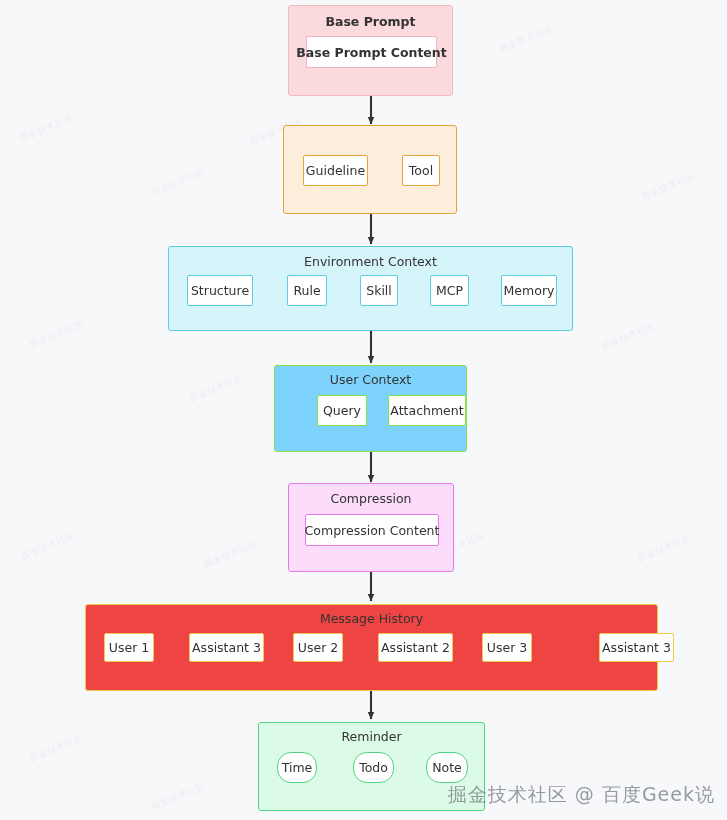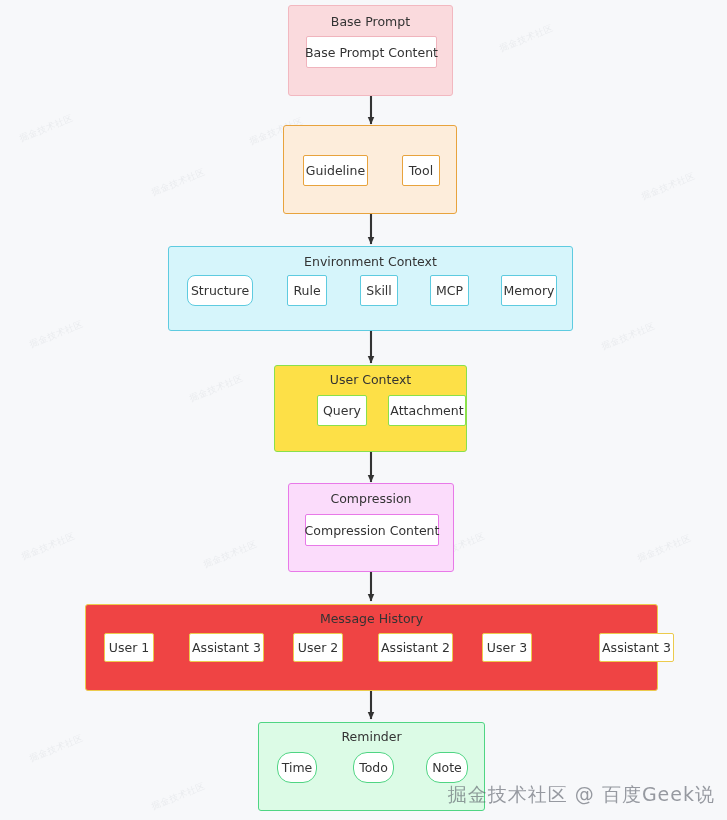--- a/index.html
+++ b/index.html
@@ -64,31 +64,31 @@
     font-size: 12.5px;
     color: #333333;
     display: flex;
     align-items: center;
     justify-content: center;
     text-align: center;
     white-space: nowrap;
   }
 
   
-  .g-pink      { background:#fadadd; border-color:#f2b8c0; }
+  .g-pink      { background:#fadadd; border-color:#f2b8c0;font-weight:bold; }
   .n-pink      { border-color:#f0b4bd; }
 
   .g-orange    { background:#fdeddb; border-color:#eda martin; }
   .g-orange    { background:#fdeddb; border-color:#e8a33d; }
   .n-orange    { border-color:#e8a33d; }
 
   .g-cyan      { background:#d6f5fb; border-color:#5ecbe0; }
   .n-cyan      { border-color:#5ecbe0; }
 
-  .g-green     { background:#fde047; border-color:#8ae04b; }
+  .g-green     { background:#7dd3fc; border-color:#8ae04b; }
   .n-green     { border-color:#8ae04b; }
 
   .g-magenta   { background:#fbdcfb; border-color:#e879e8; }
   .n-magenta   { border-color:#e879e8; }
 
   .g-yellow    { background:#ef4444; border-color:#eccb4d; }
   .n-yellow    { border-color:#eccb4d; }
 
   .g-mint      { background:#dcfbe6; border-color:#4fd583; }
   .n-mint      { border-color:#4fd583;border-radius:14px; }
@@ -166,21 +166,21 @@
     <div class="node n-pink" style="left:17px; top:30px; width:131px; height:32px;">Base Prompt Content</div>
   </div>
 
   <div class="group g-orange" style="left:283px; top:125px; width:174px; height:89px;">
     <div class="node n-orange" style="left:19px; top:29px; width:65px; height:31px;">Guideline</div>
     <div class="node n-orange" style="left:118px; top:29px; width:38px; height:31px;">Tool</div>
   </div>
 
   <div class="group g-cyan" style="left:168px; top:246px; width:405px; height:85px;">
     <div class="group-title" style="top:8px;">Environment Context</div>
-    <div class="node n-cyan" style="left:18px;  top:28px; width:66px; height:31px;border-radius:8px;">Structure</div>
+    <div class="node n-cyan" style="left:18px;  top:28px; width:66px; height:31px;">Structure</div>
     <div class="node n-cyan" style="left:118px; top:28px; width:40px; height:31px;">Rule</div>
     <div class="node n-cyan" style="left:191px; top:28px; width:38px; height:31px;">Skill</div>
     <div class="node n-cyan" style="left:261px; top:28px; width:39px; height:31px;">MCP</div>
     <div class="node n-cyan" style="left:332px; top:28px; width:56px; height:31px;">Memory</div>
   </div>
 
   <div class="group g-green" style="left:274px; top:365px; width:193px; height:87px;">
     <div class="group-title" style="top:7px;">User Context</div>
     <div class="node n-green" style="left:18px;  top:29px; width:50px; height:31px;margin-left:24px;">Query</div>
     <div class="node n-green" style="left:97px; top:29px; width:78px; height:31px;margin-left:16px;">Attachment</div>

